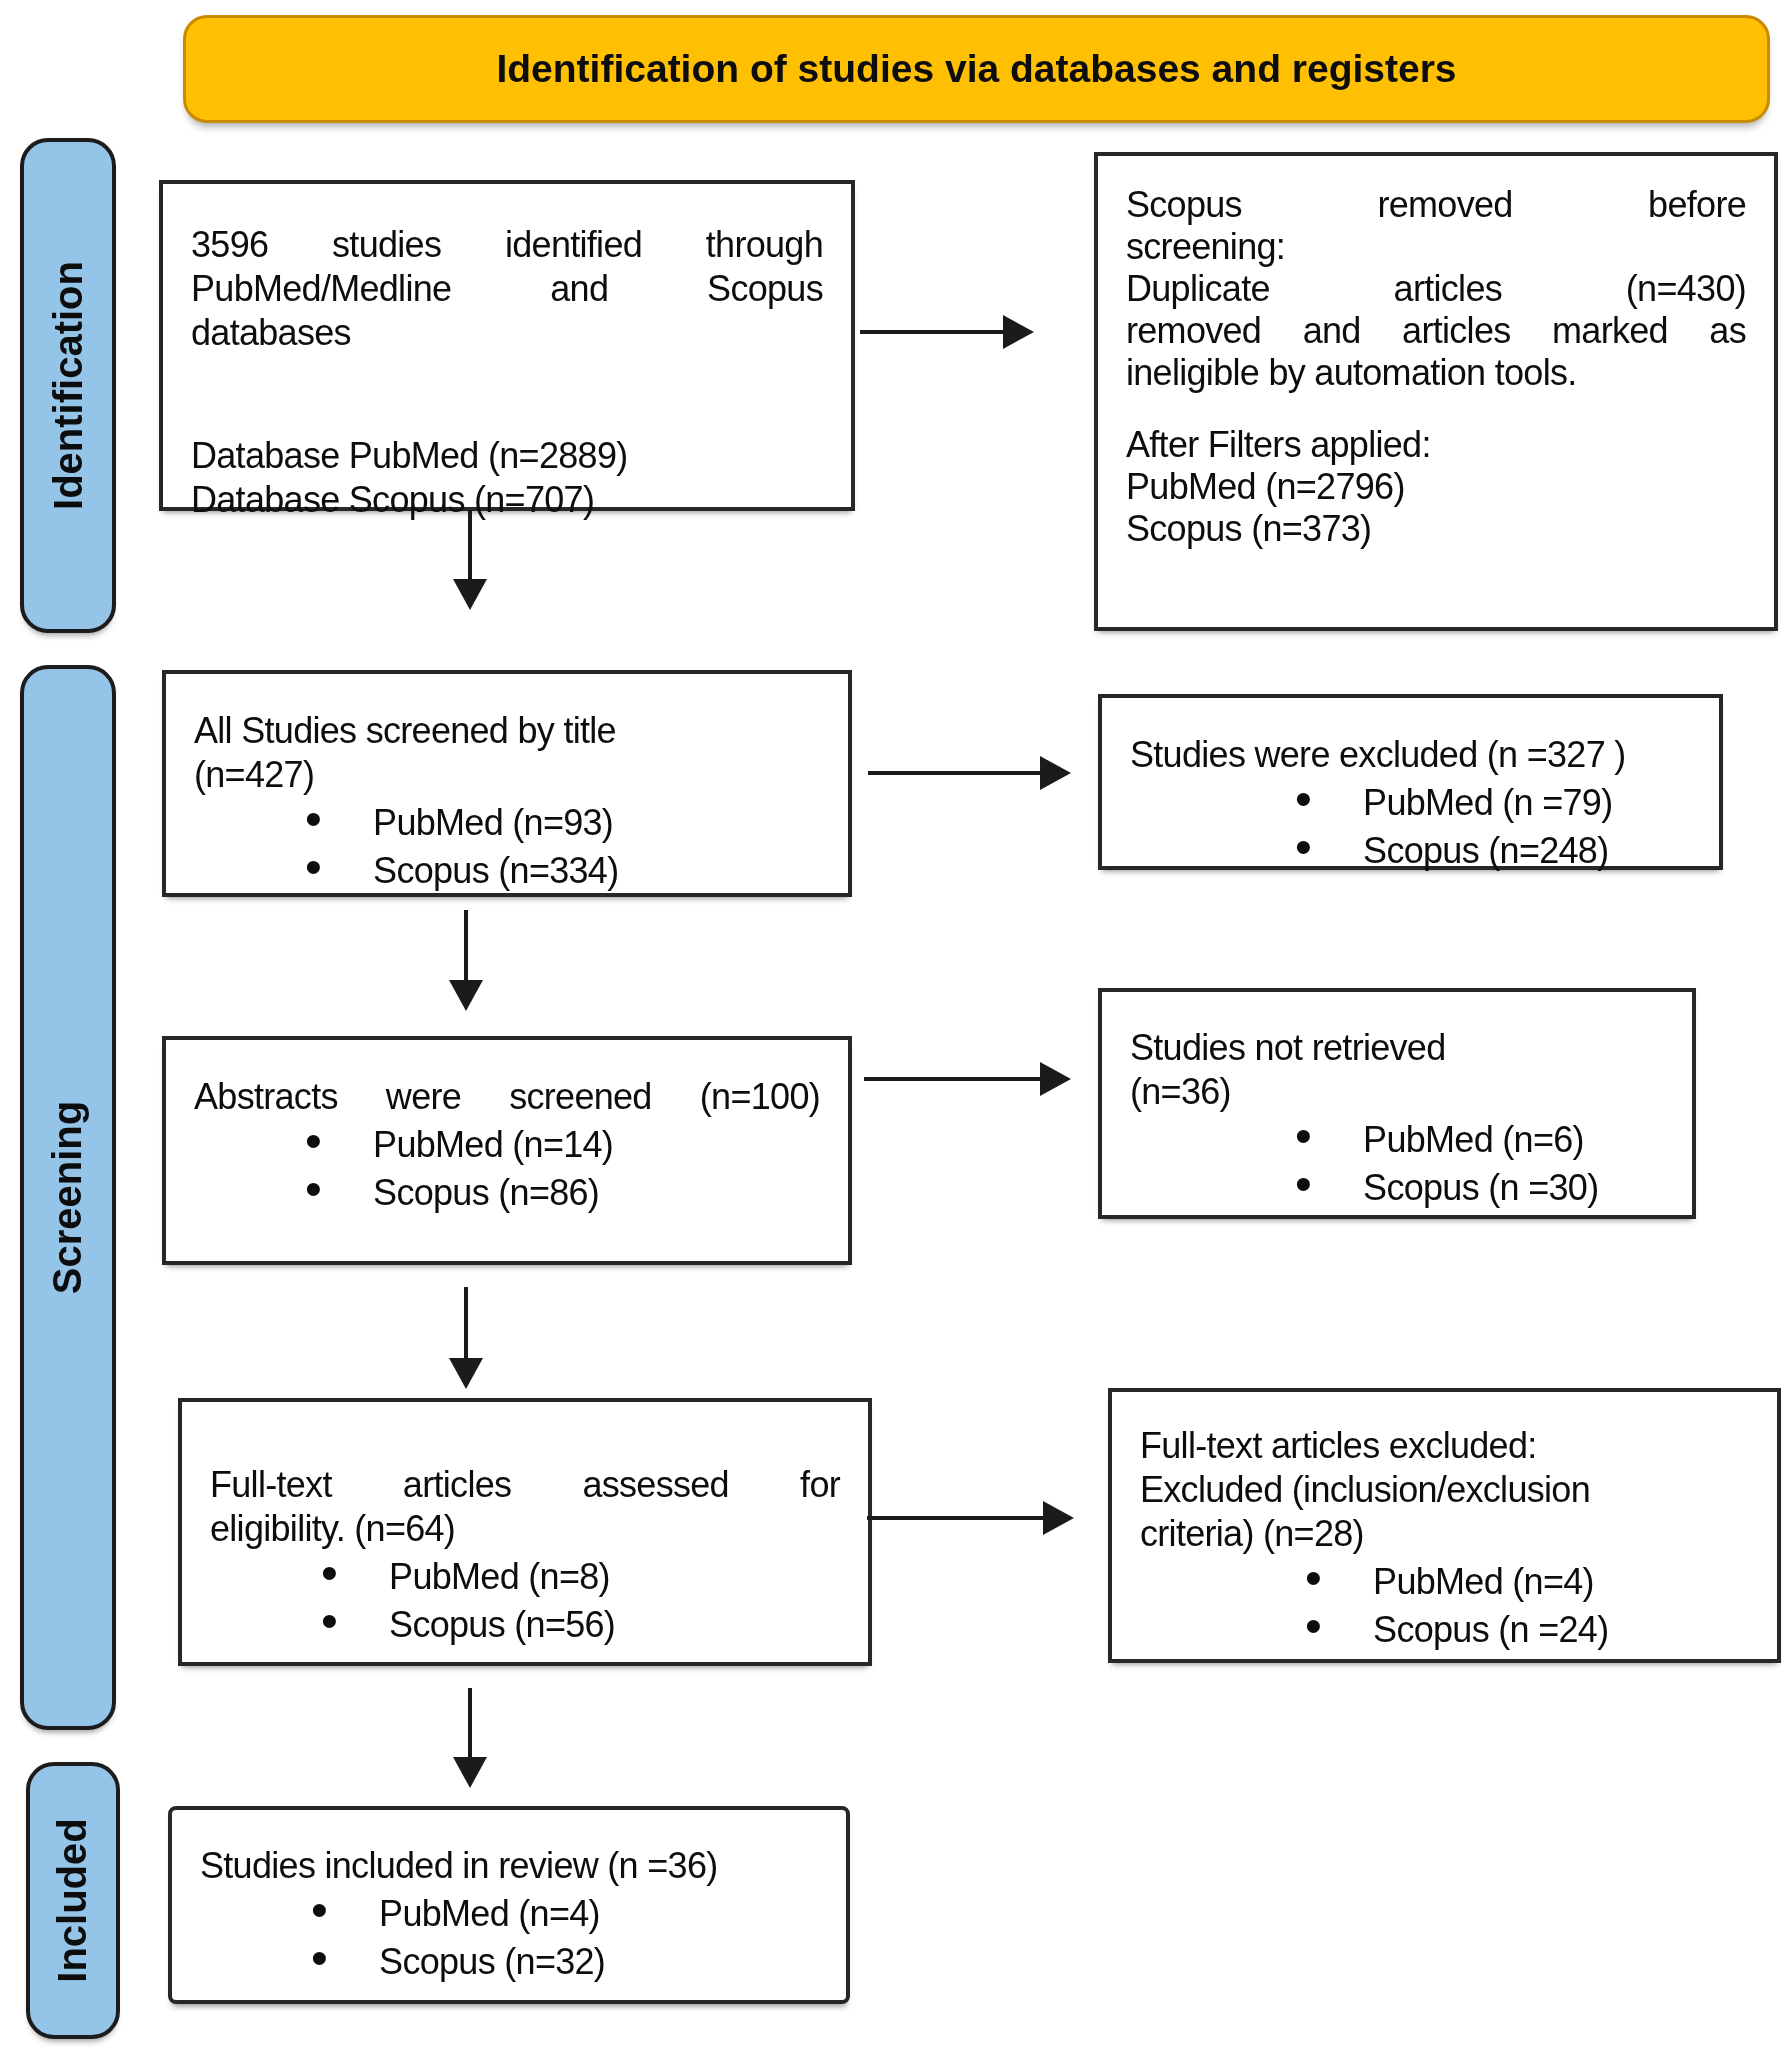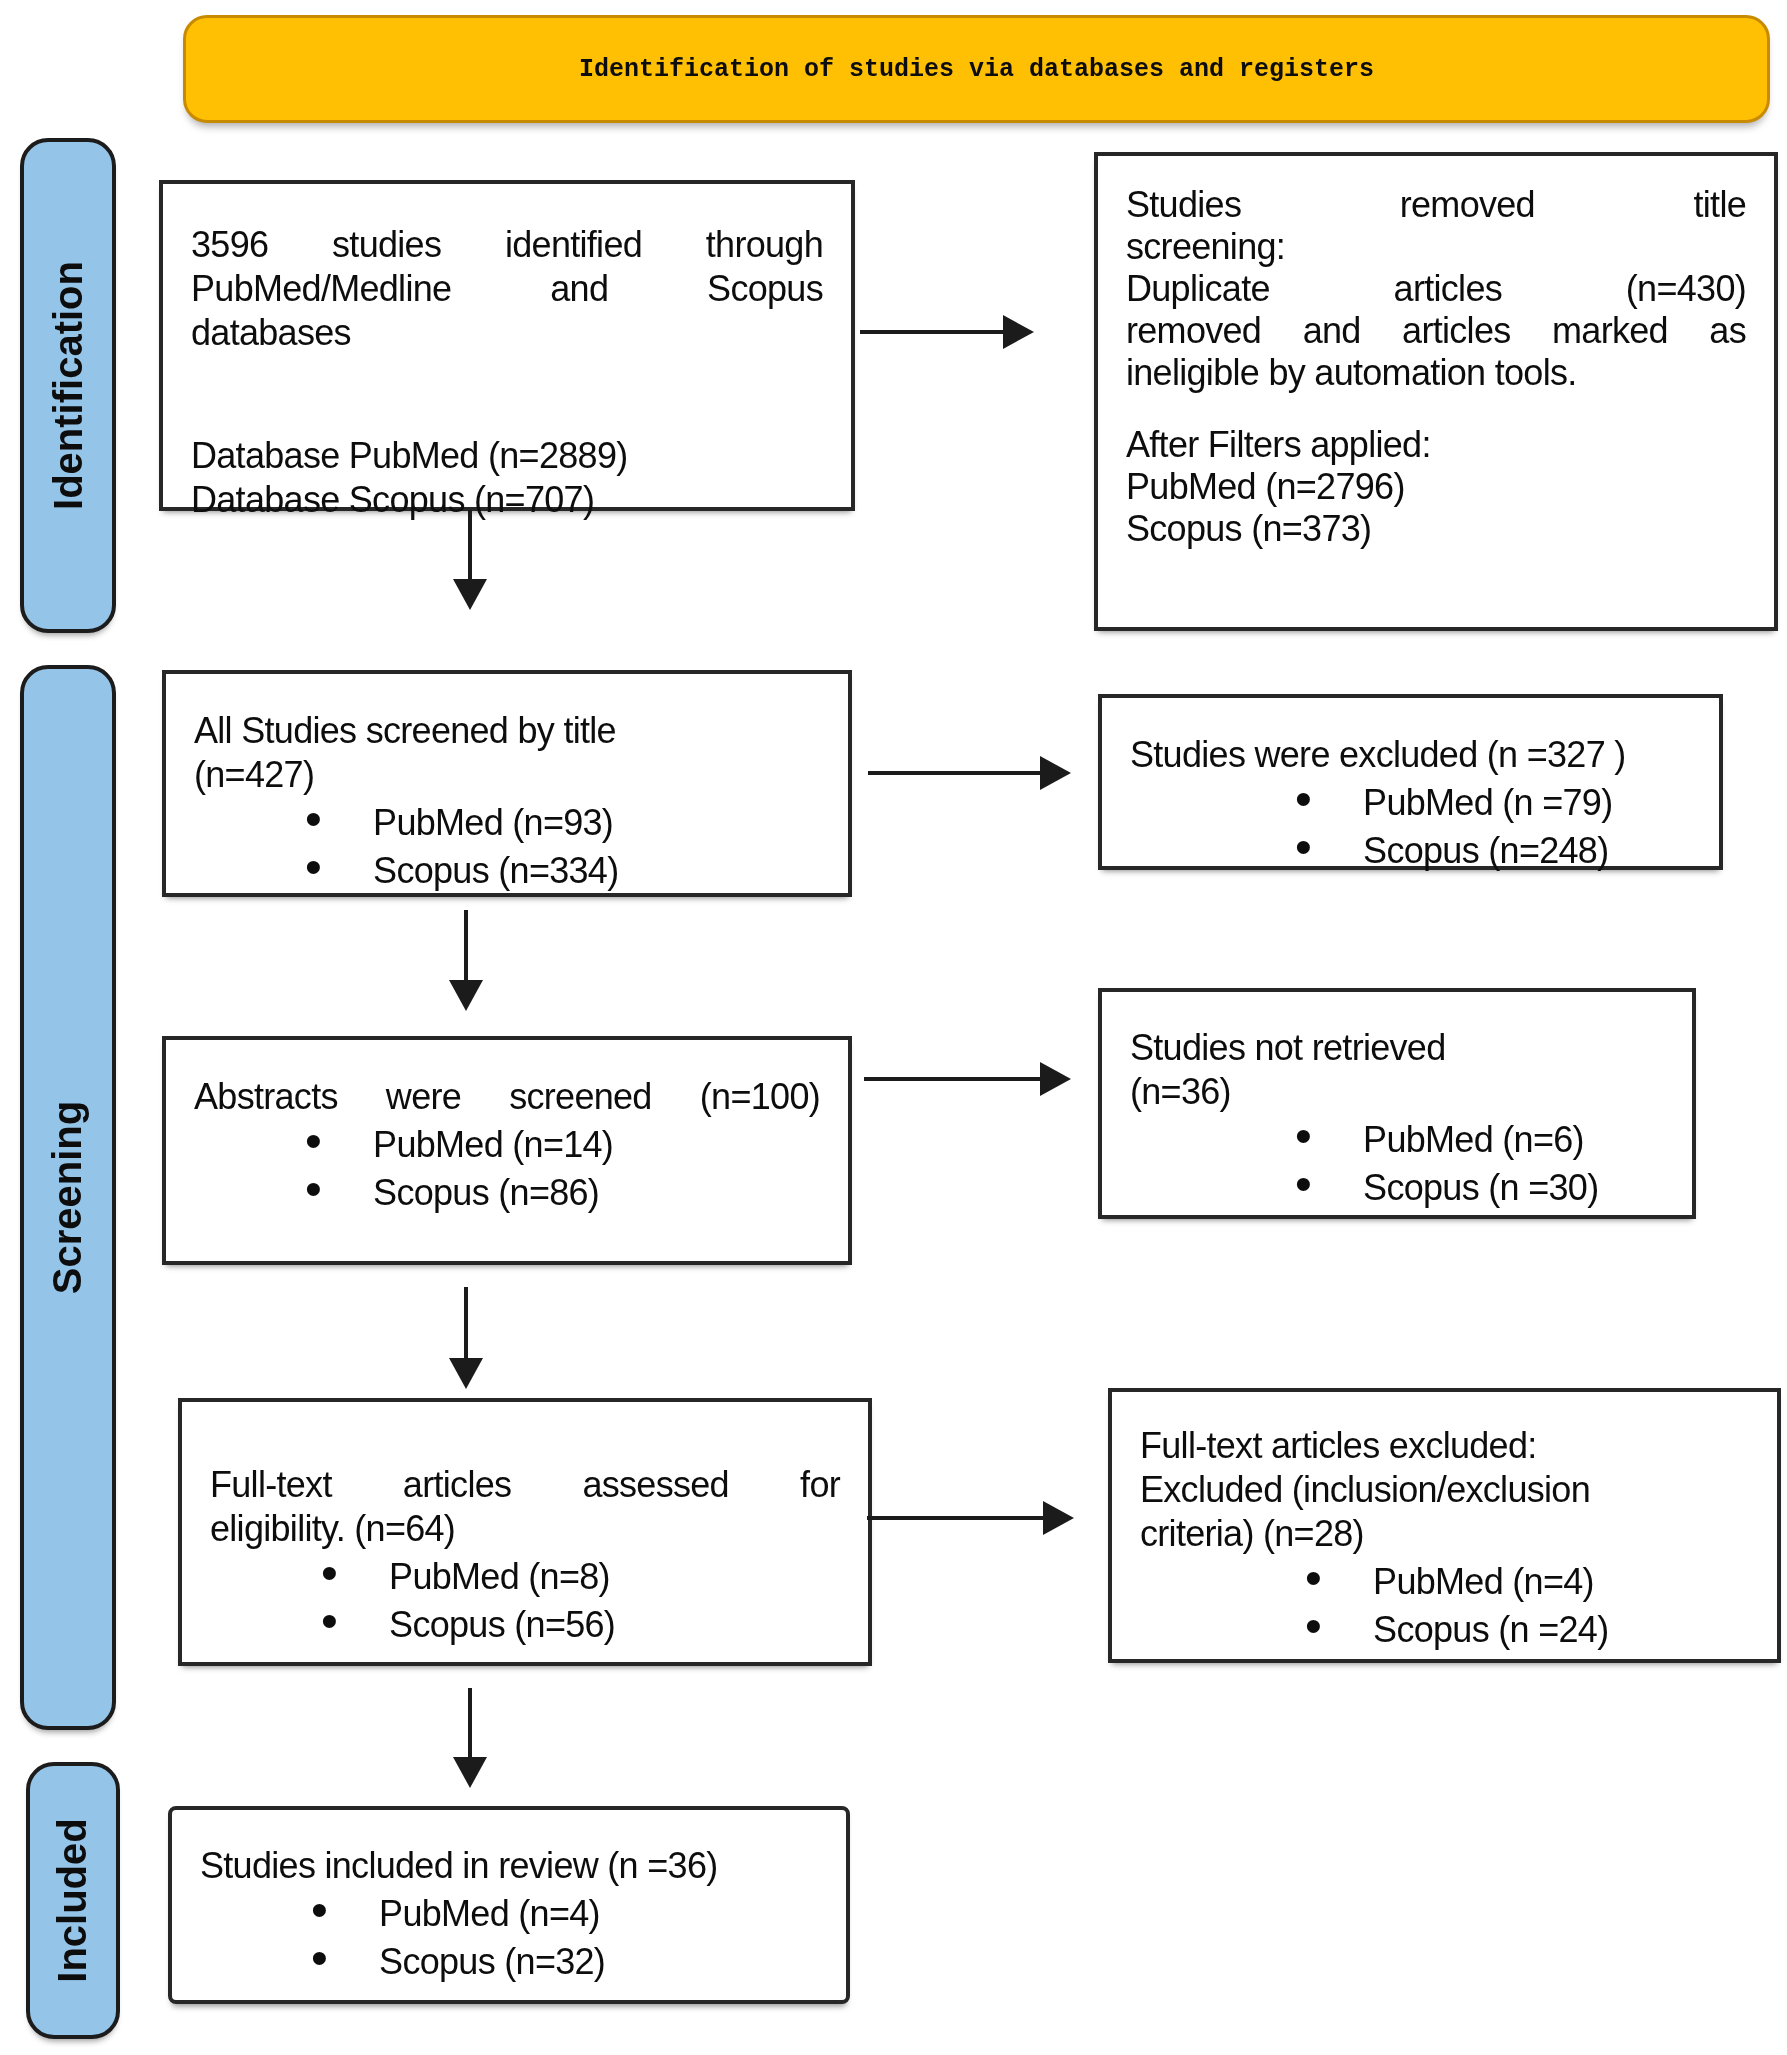--- a/index.html
+++ b/index.html
@@ -12,23 +12,22 @@
     overflow:hidden;
   }
   
   .banner{
     position:absolute;left:183px;top:15px;width:1587px;height:108px;
     background:#FFC004;
     border:3.4px solid #C88A00;
     border-radius:24px;
     box-shadow:0 6.7px 8px -4px rgba(0,0,0,0.35);
     display:flex;align-items:center;justify-content:center;
-    font-size:25px;font-weight:bold;
+    font-size:39px;font-weight:bold;
     box-sizing:border-box;
-    font-family:Liberation Mono, monospace;
   }
   
   .stage{
     position:absolute;
     background:#94C5E9;
     border:4.7px solid #1c1c1c;
     border-radius:28px;
     box-shadow:0 6px 6.7px -4px rgba(0,0,0,0.4);
     display:flex;align-items:center;justify-content:center;
     box-sizing:border-box;
@@ -107,21 +106,21 @@
   <div class="fbox box-identified">
     <div class="jline">3596 studies identified through</div>
     <div class="jline">PubMed/Medline and Scopus</div>
     <div class="line">databases</div>
     <div class="spacer"></div>
     <div class="line">Database PubMed (n=2889)</div>
     <div class="line">Database Scopus (n=707)</div>
   </div>
 
   <div class="fbox box-removed">
-    <div class="jline">Studies removed title</div>
+    <div class="jline">Scopus removed before</div>
     <div class="line">screening:</div>
     <div class="jline">Duplicate articles (n=430)</div>
     <div class="jline">removed and articles marked as</div>
     <div class="line">ineligible by automation tools.</div>
     <div class="spacer-sm"></div>
     <div class="line">After Filters applied:</div>
     <div class="line">PubMed (n=2796)</div>
     <div class="line">Scopus (n=373)</div>
   </div>
 

